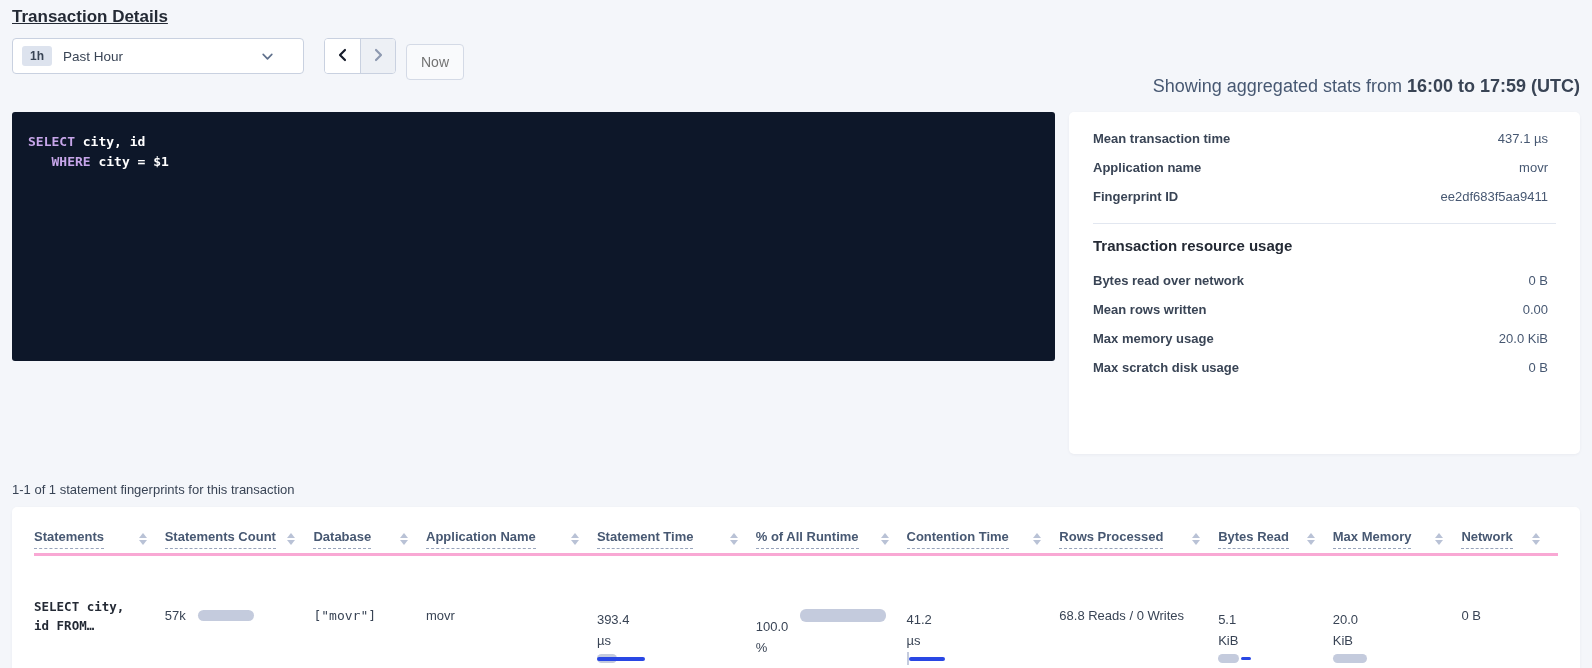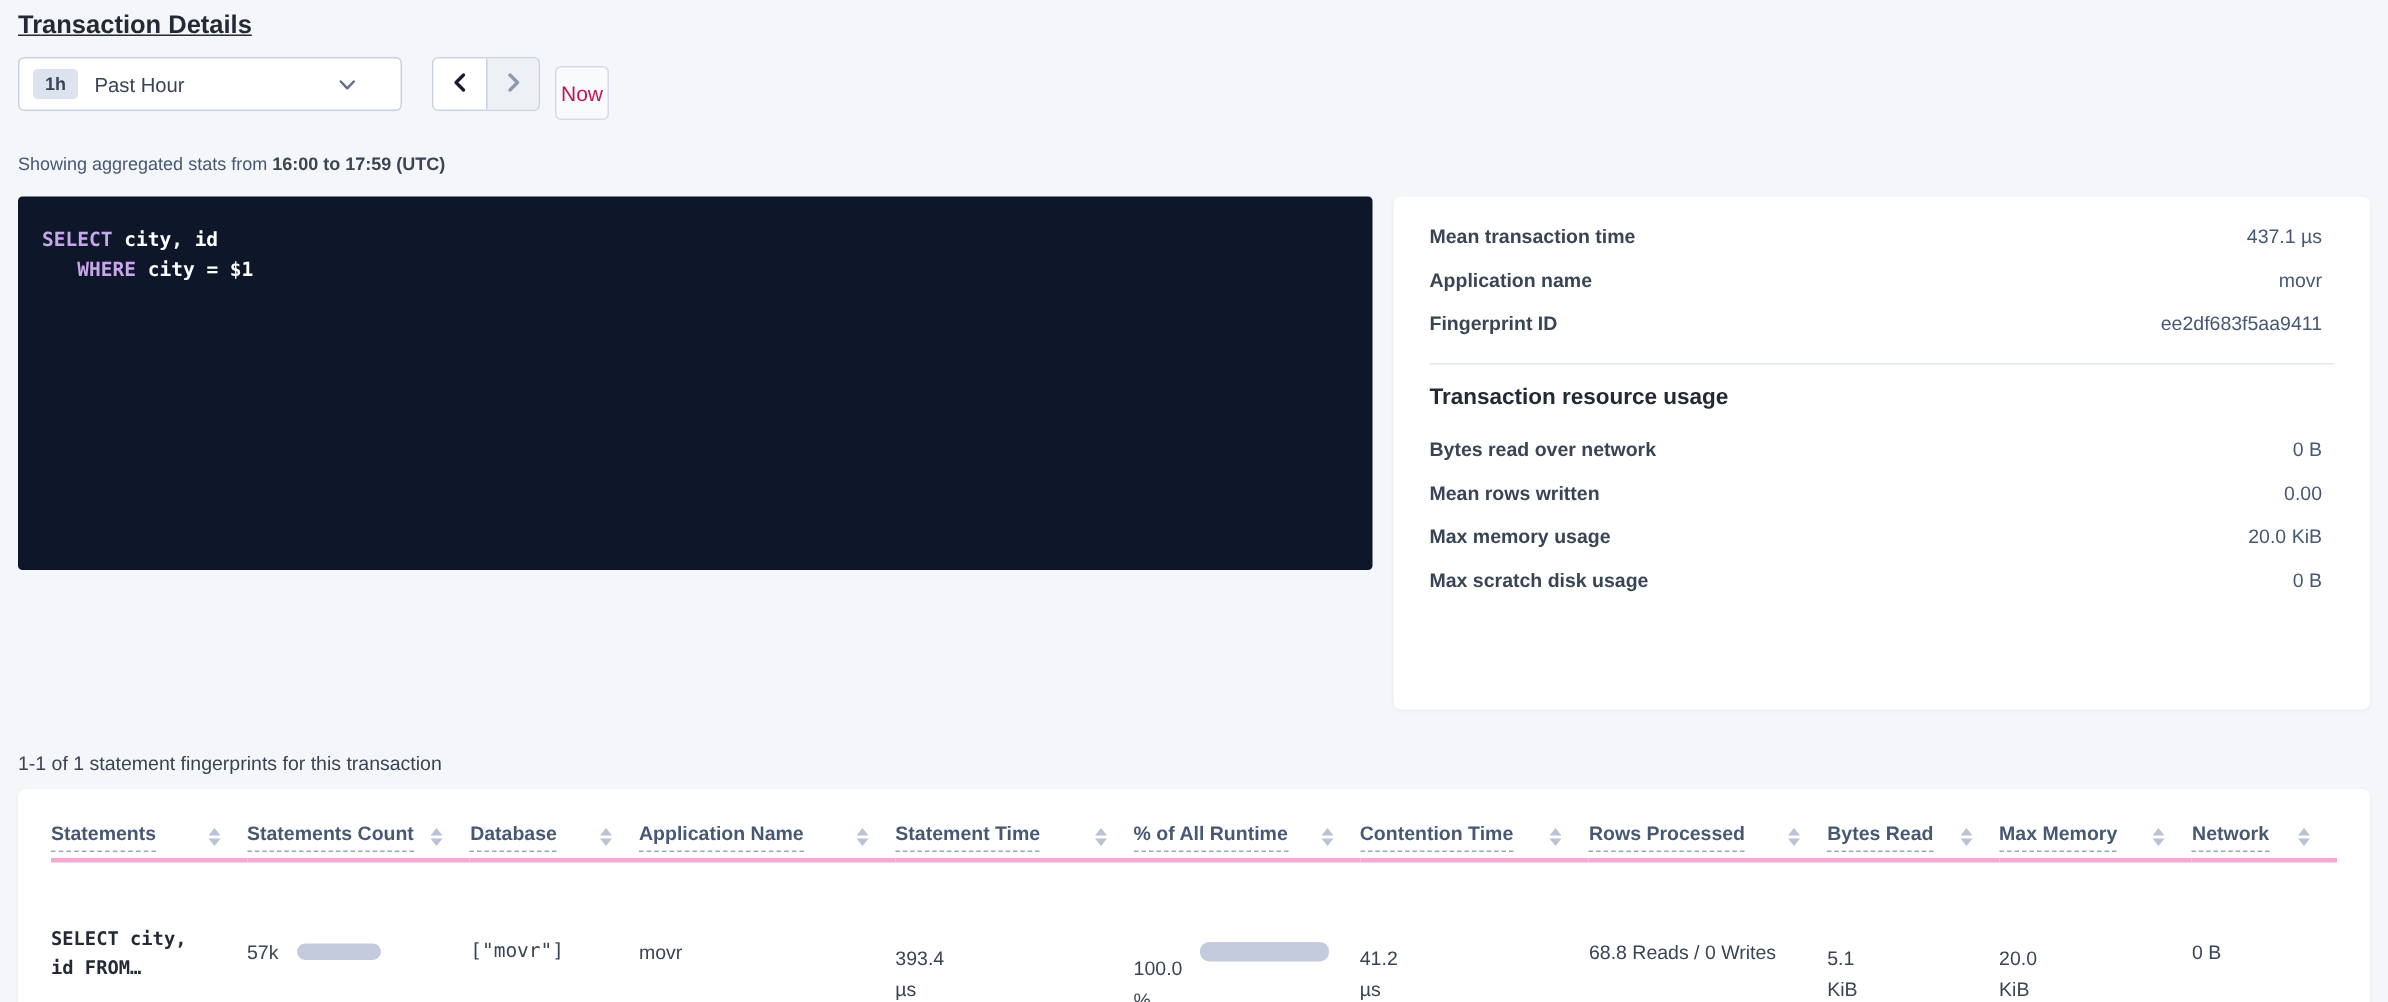--- a/index.html
+++ b/index.html
@@ -23,50 +23,50 @@
     font-family:"Liberation Sans","DejaVu Sans",sans-serif;
     color:var(--text-med);
     position:relative;
   }
   .page{padding:0 12px;}
   .page-title{font-size:17px;font-weight:bold;color:var(--text-dark);margin:7px 0 11px 0;text-decoration:underline;}
 
   
   .controls{display:flex;align-items:center;height:36px;}
   .dropdown{
-    width:256px;height:36px;background:#fff;border:1px solid var(--border);
+    width:292px;height:36px;background:#fff;border:1px solid var(--border);
     border-radius:4px;display:flex;align-items:center;padding:0 29px 0 9px;cursor:pointer;
   }
   .interval-badge{
     background:var(--badge-bg);border-radius:3px;padding:3px 8px;
     font-size:12px;font-weight:bold;color:var(--text-med);
   }
   .interval-label{margin-left:11px;font-size:13.5px;color:var(--text-med);}
   .dropdown .chev{margin-left:auto;display:flex;align-items:center;}
 
   .arrow-group{
     display:flex;height:36px;border:1px solid var(--border);border-radius:4px;
     overflow:hidden;margin-left:20px;background:#fff;
   }
   .arrow-btn{width:35px;height:100%;display:flex;align-items:center;justify-content:center;cursor:pointer;background:#fff;border:none;padding:0;}
   .arrow-btn.disabled{background:#edf0f5;cursor:default;}
   .arrow-btn + .arrow-btn{border-left:1px solid var(--border);}
 
   .now-btn{
-    margin-left:10px;height:36px;padding:0 3px;border:1px solid #d4dae6;border-radius:4px;
-    background:#f9fafc;color:#be185d;font-size:14px;font-family:inherit;cursor:default;margin-top:12px;
-  }
-
-  .stats-line{margin-top:28px;font-size:12px;color:var(--text-head);}
+    margin-left:10px;height:36px;padding:0 14px;border:1px solid #d4dae6;border-radius:4px;
+    background:#f9fafc;color:#737373;font-size:14px;font-family:inherit;cursor:default;margin-top:12px;
+  }
+
+  .stats-line{margin-top:2px;font-size:18px;color:var(--text-head);text-align:right;}
   .stats-line b{color:var(--text-med);}
 
   
   .main{display:flex;gap:14px;margin-top:15px;align-items:flex-start;}
   .sql-box{
-    width:903px;height:249px;background:var(--sql-bg);border-radius:3px;
+    width:1043px;height:249px;background:var(--sql-bg);border-radius:3px;
     padding:20px 16px;flex:none;
   }
   .sql-code{
     font-family:"DejaVu Sans Mono","Liberation Mono",monospace;
     font-size:13px;font-weight:600;line-height:19.5px;color:#ffffff;white-space:pre;
   }
   .sql-code .kw{color:var(--sql-kw);}
 
   .summary-card{
     flex:1;height:342px;background:#fff;border-radius:5px;

